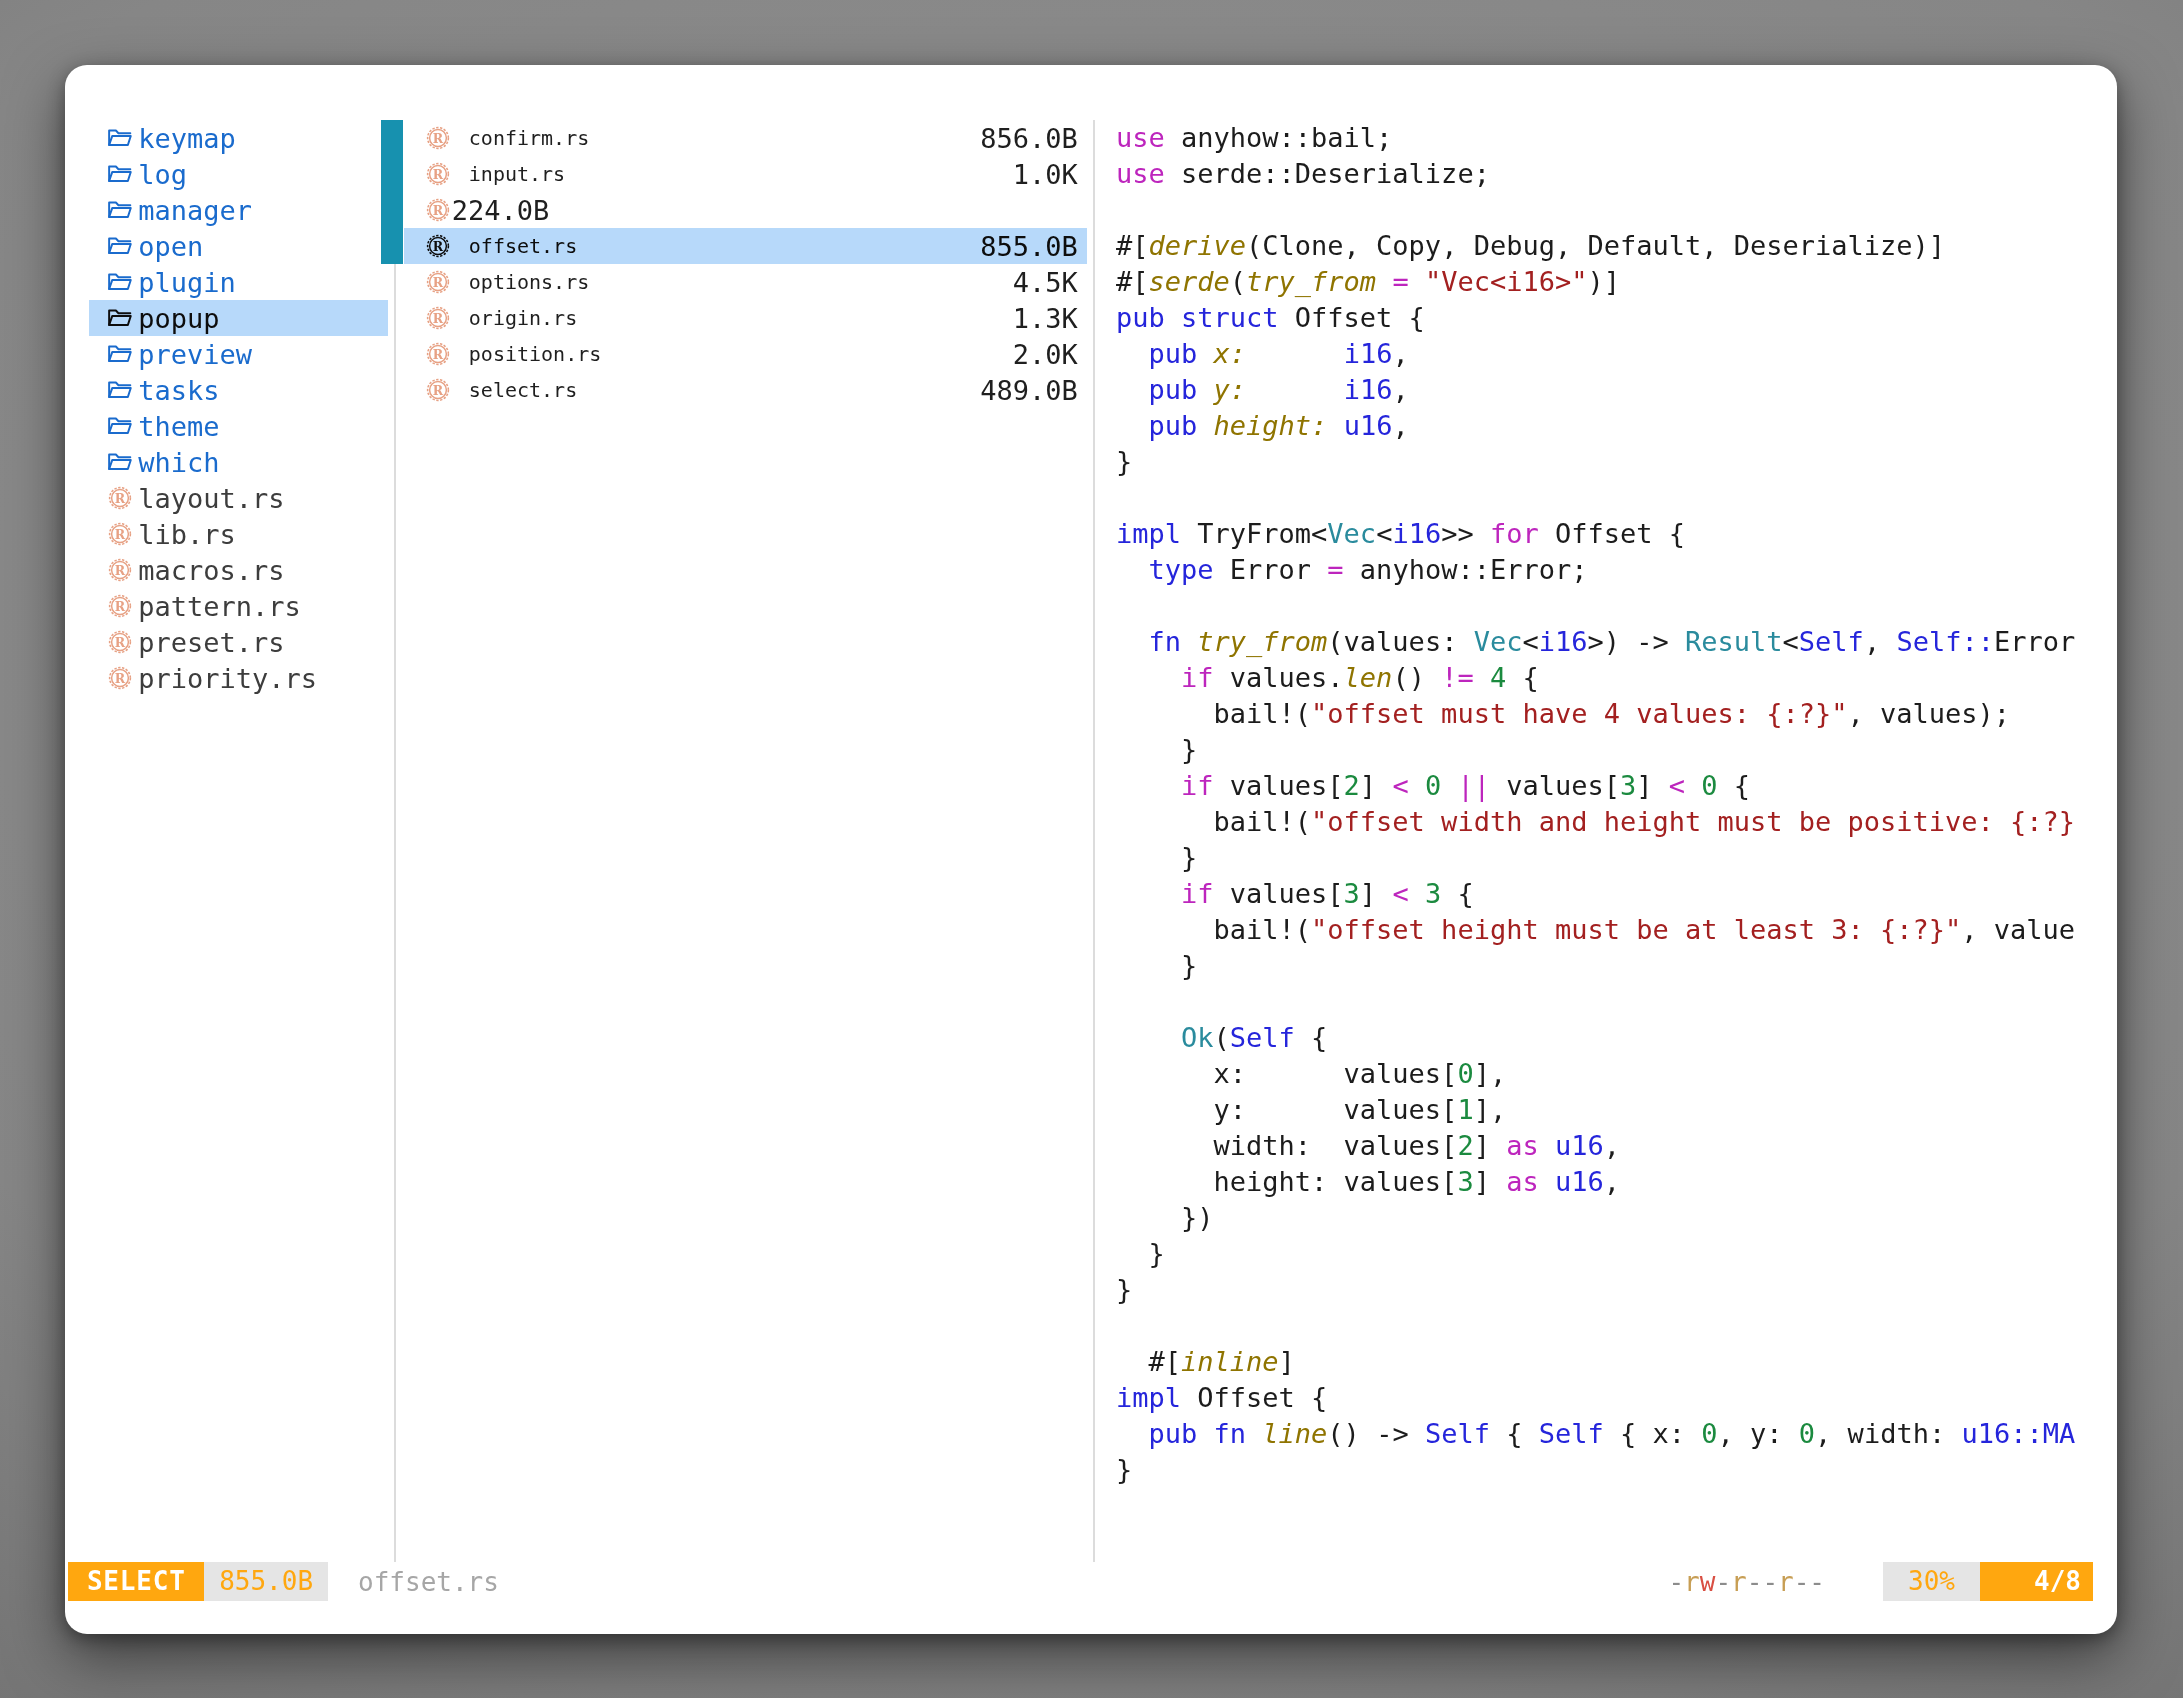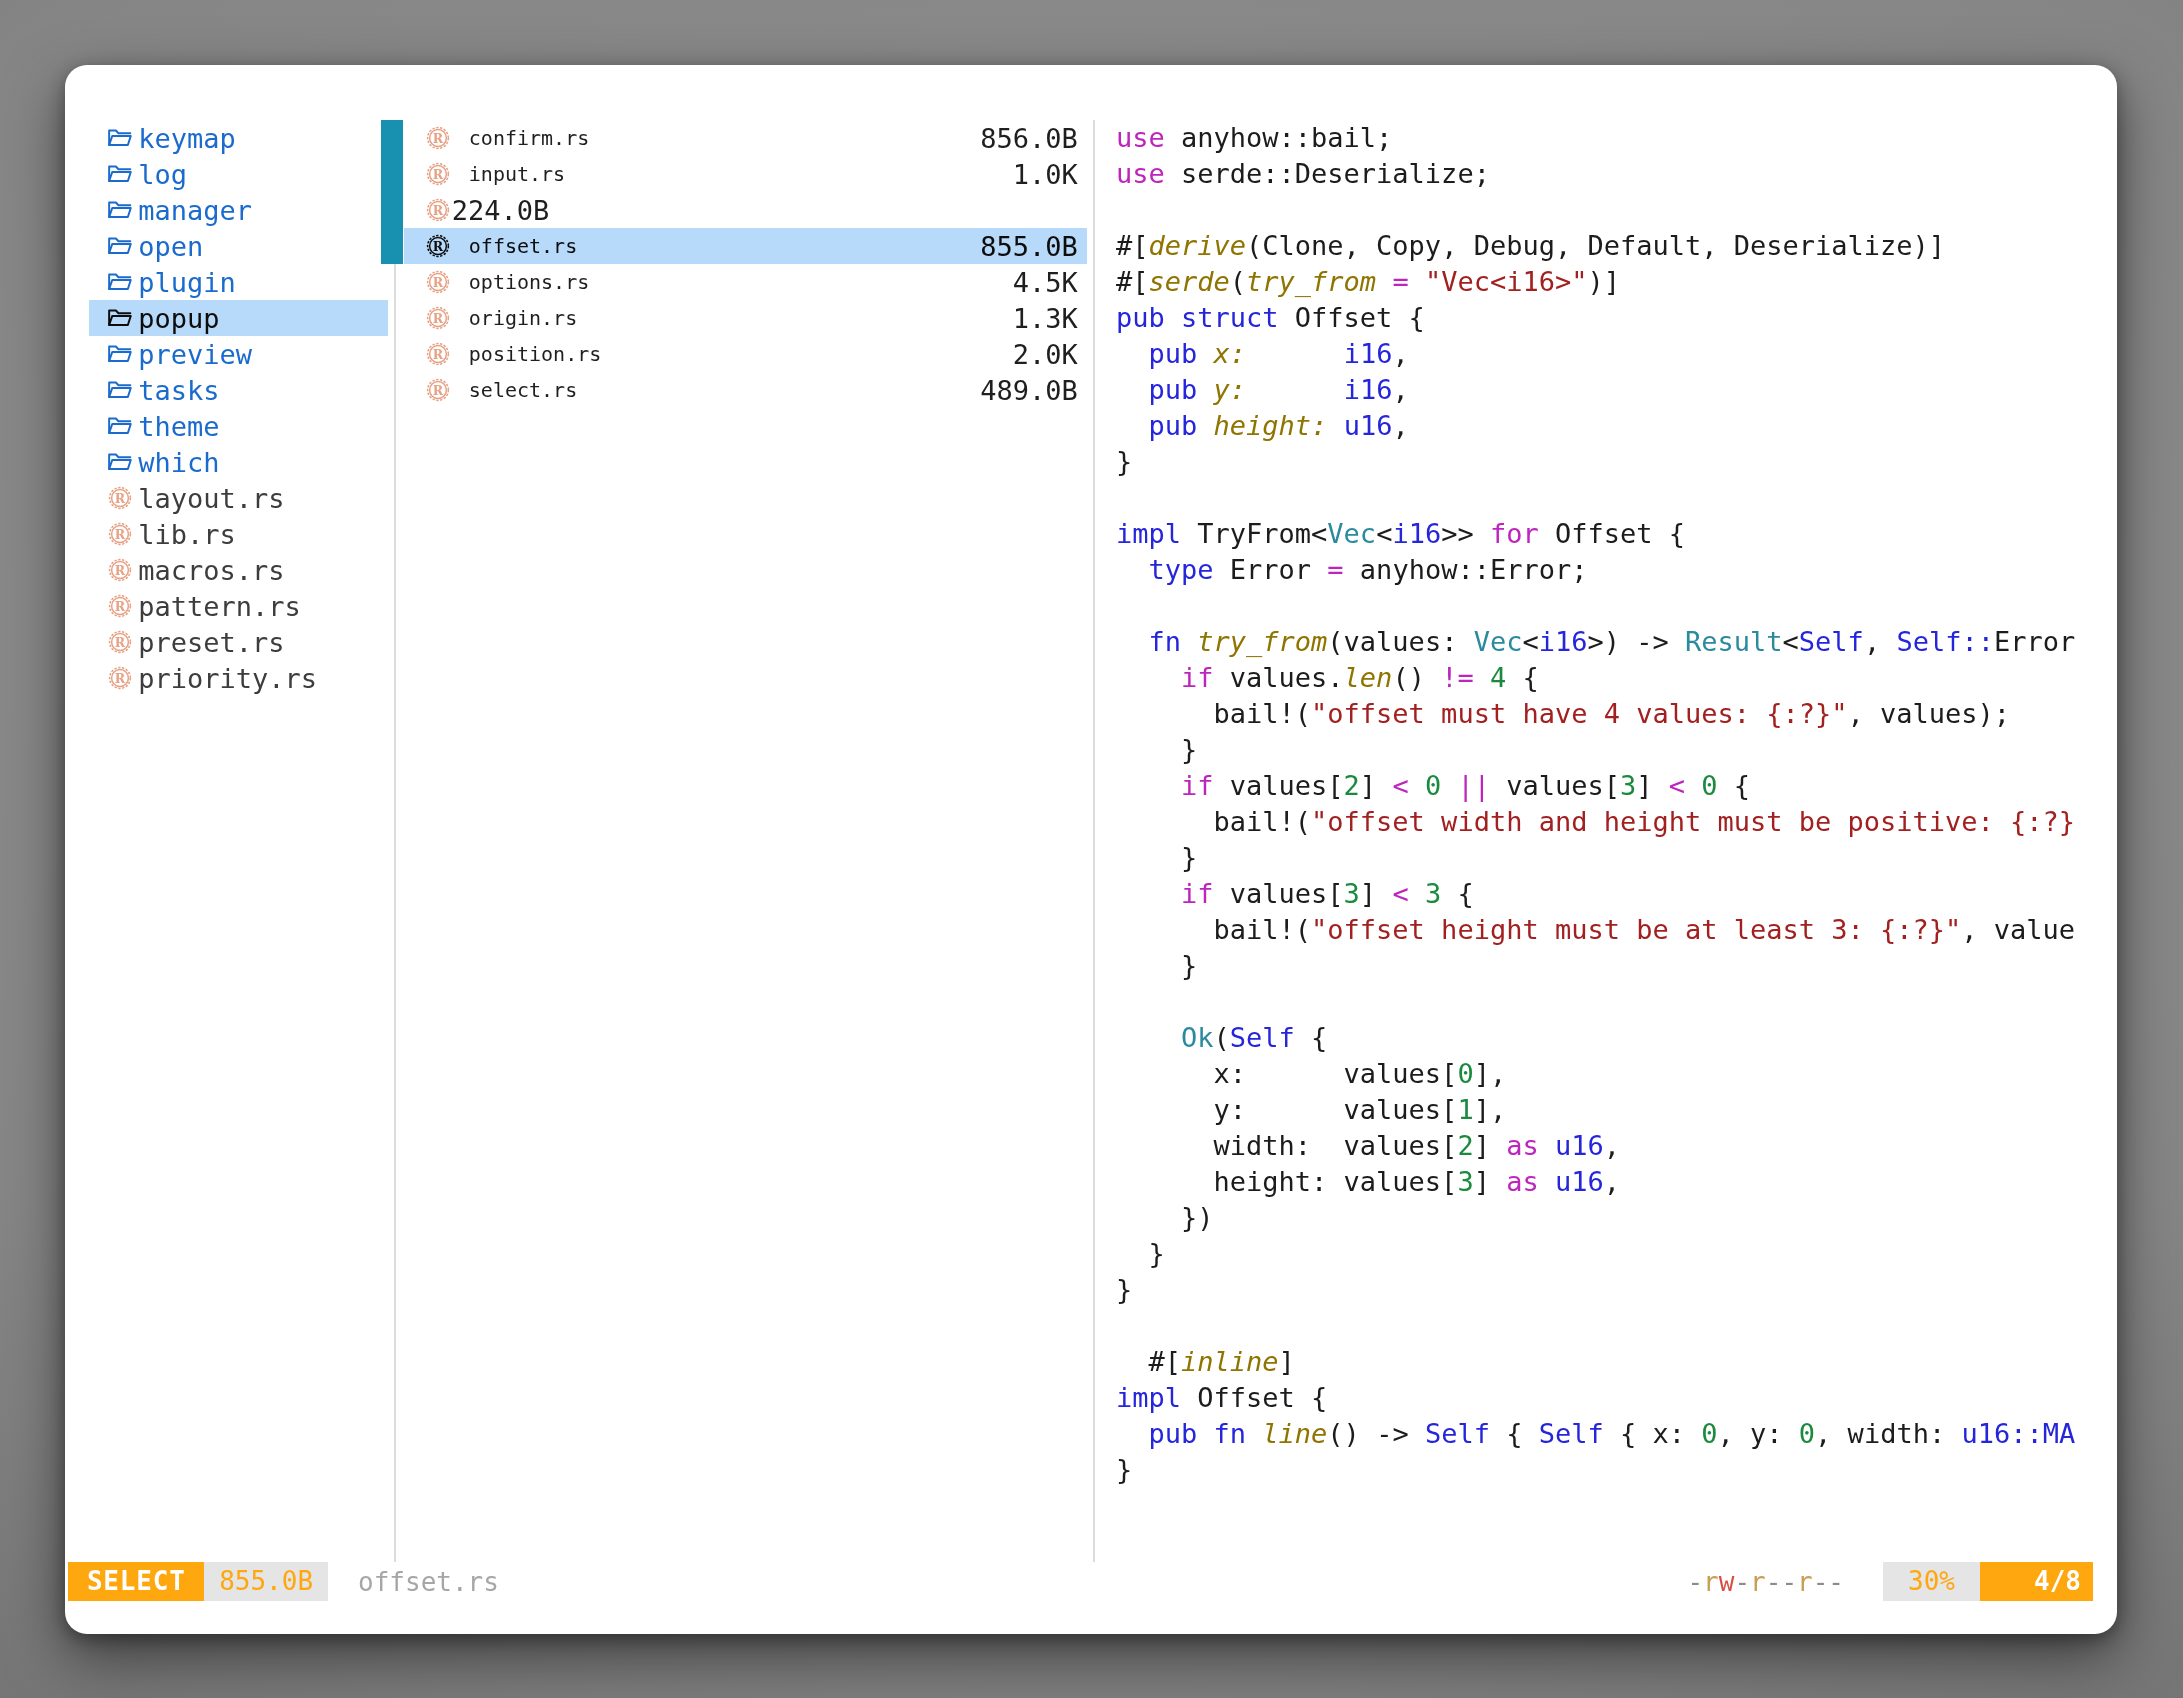--- a/index.html
+++ b/index.html
@@ -47,21 +47,21 @@
   .c-num  { color: var(--c-num, #1b8a3f); }
   .c-str  { color: var(--c-str, #a32020); }
 
   
   .statusbar { position: absolute; left: 3.4px; right: 24px; bottom: 33px; height: 39px; display: flex; align-items: center; font-size: 26px; white-space: pre; }
   .badge { height: 39px; line-height: 39px; }
   .badge-mode { background: var(--accent, #ffa70f); color: #ffffff; font-weight: bold; padding: 0 18.5px; letter-spacing: 0.8px; }
   .badge-size { background: #e5e5e5; color: var(--accent, #ffa70f); padding: 0 15px; }
   .sb-filename { color: #a6a6a6; margin-left: 30px; }
   .sb-right { margin-left: auto; display: flex; align-items: center; }
-  .perm { margin-right: 39px; letter-spacing: 0px; }
+  .perm { margin-right: 58px; letter-spacing: 0px; }
   .pm-dash  { color: #8c8c8c; }
   .pm-read  { color: #c79e54; }
   .pm-write { color: #d94f43; }
   .badge-percent { background: #e5e5e5; color: var(--accent, #ffa70f); width: 97px; text-align: center; }
   .badge-pos { background: var(--accent, #ffa70f); color: #ffffff; font-weight: bold; width: 113px; text-align: center; padding-left: 42px; }
 </style>
 </head>
 <body style="--accent: #ffa70f; --sel: #b7d9fa; --scroll: #1791af; --folder: #1a6bcd; --rust: #e7a184; --c-kw: #2525db; --c-op: #bd25bd; --c-attr: #8f7400; --c-type: #2a8b9d; --c-num: #1b8a3f; --c-str: #a32020;">
 
 <div class="window">

